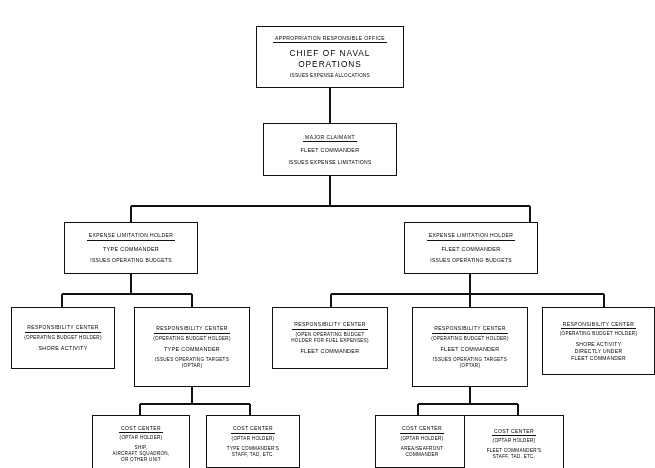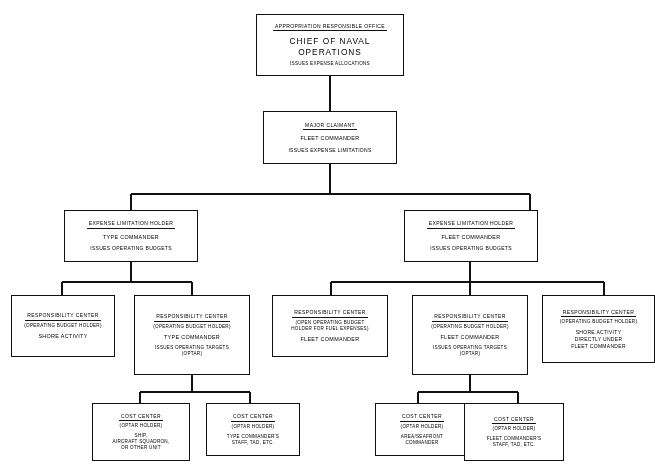--- a/index.html
+++ b/index.html
@@ -11,21 +11,21 @@
   body {
     width: 655px;
     height: 468px;
     position: relative;
     overflow: hidden;
     font-family: "Liberation Sans", sans-serif;
     color: #000000;
   }
   #chart-root {
     position: absolute;
-    left: 0; top: 4px;
+    left: 0; top: 16px;
     width: 655px;
     height: 396px;
   }
   svg.connectors {
     position: absolute;
     left: 0; top: 0;
     width: 655px;
     height: 468px;
     pointer-events: none;
   }

